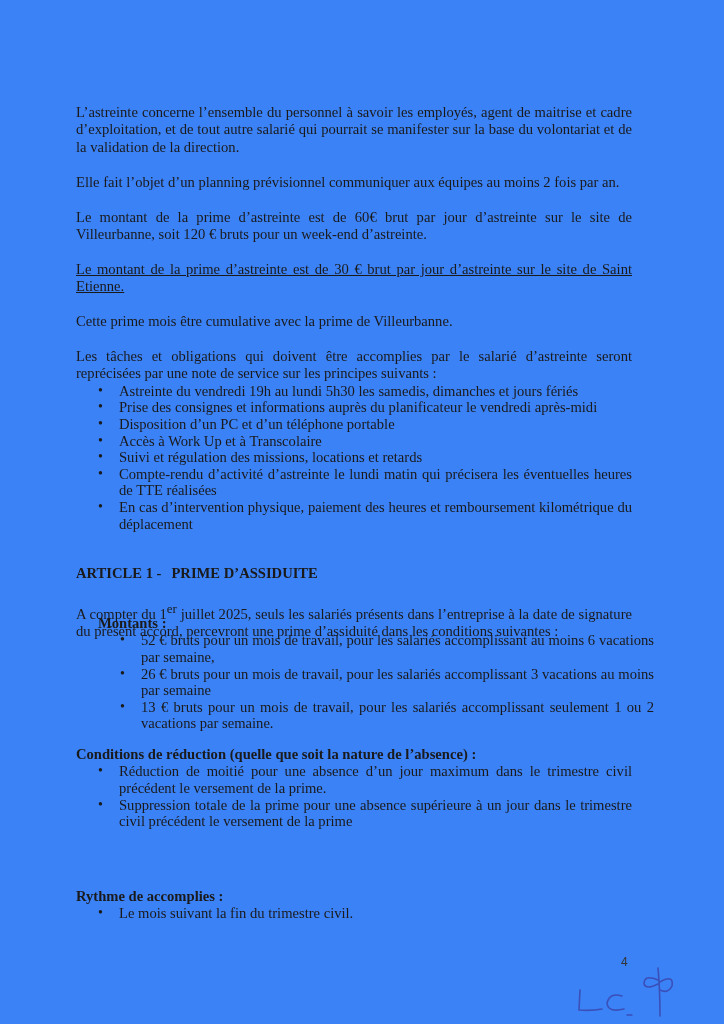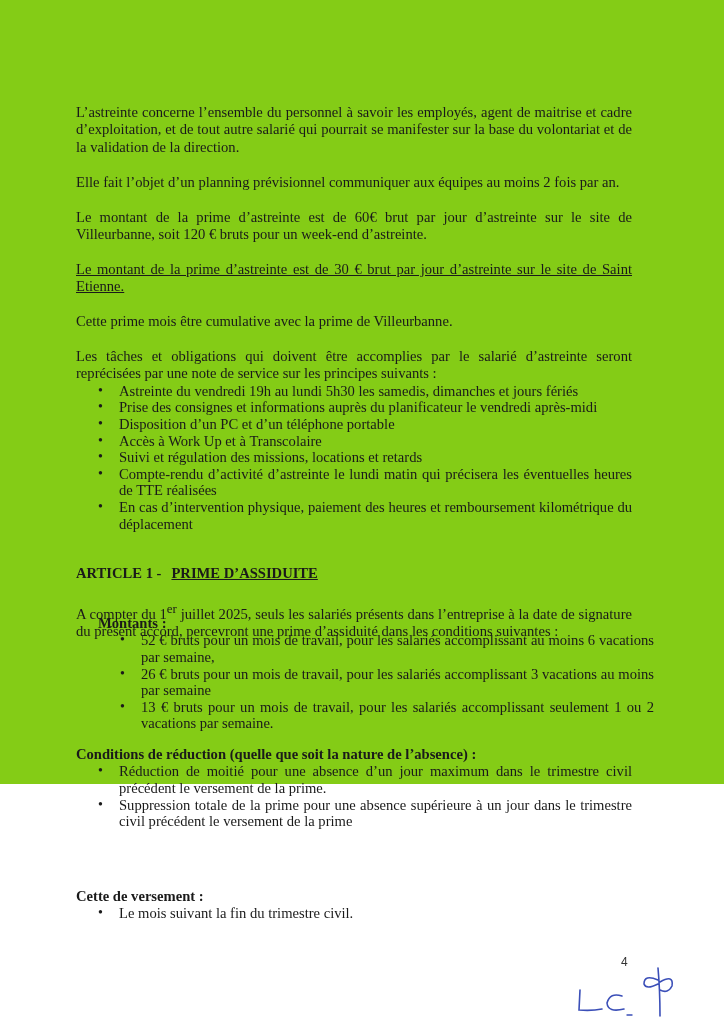--- a/index.html
+++ b/index.html
@@ -1,30 +1,30 @@
 <!DOCTYPE html>
 <html><head>
   <meta charset="utf-8">
   <style>
     html, body { margin: 0; padding: 0; background: #ffffff; }
     body {
       width: 724px; height: 1024px; position: relative; overflow: hidden;
       font-family: "Liberation Serif", "DejaVu Serif", serif;
       color: #1a1a1a;
     }
-    .page { position: absolute; left: 0; top: 0; width: 724px; height: 784px; background: #84cc16; }
+    .page { position: absolute; left: 0; top: 0; width: 724px; height: 1024px; background: #3b82f6; }
     p { margin: 0; text-align: justify; }
     p.last { text-align-last: left; }
     .para { position: absolute; left: 76px; width: 556px; font-size: 14.6px; line-height: 17.4px; }
     ul { list-style: none; margin: 0; padding: 0; }
     ul li { position: relative; padding-left: 43px; text-align: justify; line-height: 16.6px; }
     ul li::before { content: "\2022"; position: absolute; left: 22px; top: 0; font-size: 14px; }
     .bold { font-weight: bold; }
     .heading { font-weight: bold; font-size: 14.6px; }
-    .heading .u { text-decoration: underline; margin-left: 10px; }
+    .heading .u { margin-left: 10px; }
     .page-num { position: absolute; left: 621px; top: 955px; font-size: 12px; font-family: "Liberation Sans", sans-serif; color: #333; }
     .sig { position: absolute; left: 574px; top: 960px; }
   </style>
 </head>
 <body>
 
 <div class="page">
 
   <div class="para" style="top:104px;">
     <p class="last">L’astreinte concerne l’ensemble du personnel à savoir les employés, agent de maitrise et cadre d’exploitation, et de tout autre salarié qui pourrait se manifester sur la base du volontariat et de la validation de la direction.</p>
@@ -78,21 +78,21 @@
 
   <div class="para" style="top:746px;">
     <div class="bold">Conditions de réduction (quelle que soit la nature de l’absence) :</div>
     <ul>
       <li>Réduction de moitié pour une absence d’un jour maximum dans le trimestre civil précédent le versement de la prime.</li>
       <li>Suppression totale de la prime pour une absence supérieure à un jour dans le trimestre civil précédent le versement de la prime</li>
     </ul>
   </div>
 
   <div class="para" style="top:888px;">
-    <div class="bold">Cette de versement :</div>
+    <div class="bold">Rythme de accomplies :</div>
     <ul>
       <li>Le mois suivant la fin du trimestre civil.</li>
     </ul>
   </div>
 
   <div class="page-num">4</div>
 
   <svg class="sig" width="120" height="60" viewBox="0 0 120 60">
     <path d="M6 30 L5 50 Q18 51 28 49" fill="none" stroke="#3b4fb8" stroke-width="1.6" stroke-linecap="round"></path>
     <path d="M48 36 Q36 32 33 43 Q34 53 50 49" fill="none" stroke="#3b4fb8" stroke-width="1.6" stroke-linecap="round"></path>

